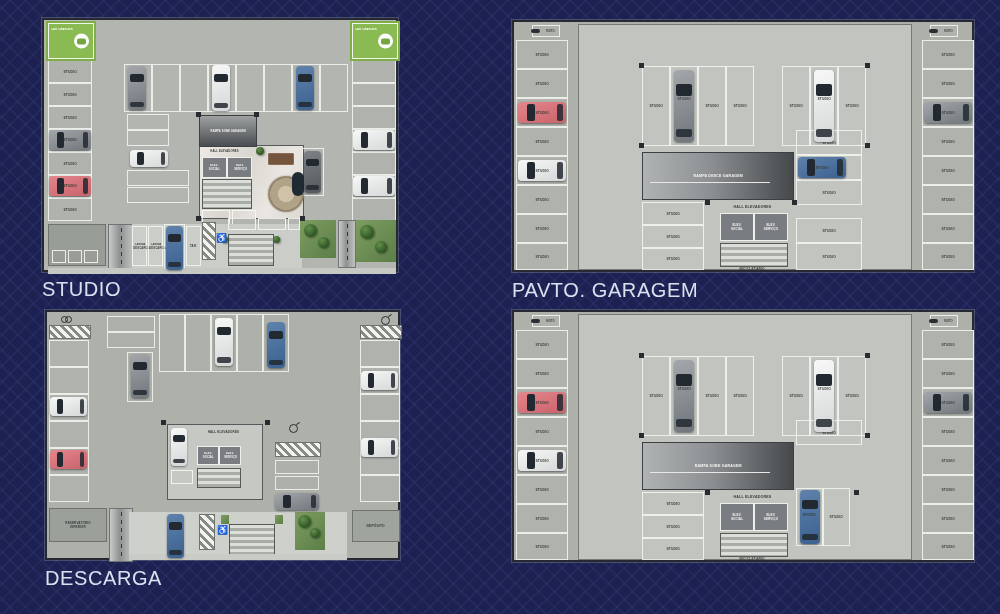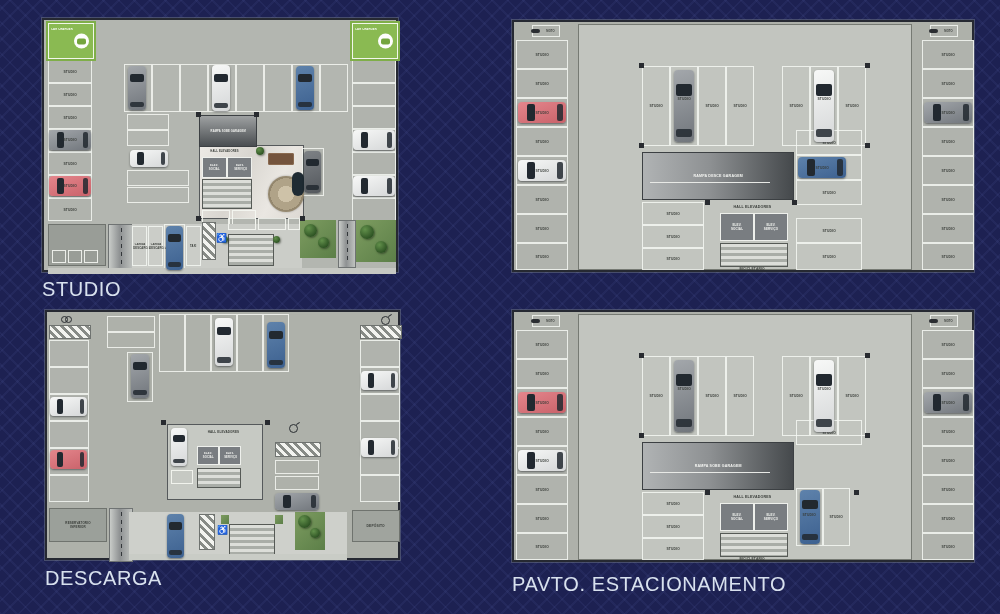--- a/index.html
+++ b/index.html
@@ -341,20 +341,21 @@
     <div class="elev" style="left:240px;top:191px;width:32px;height:26px;">
         <span class="txt s5 white-t wrap" style="width:30px;">ELEV. SERVIÇO</span>
       </div>
     <div class="stairs" style="left:206px;top:221px;width:66px;height:22px;"></div>
     <div class="lbl" style="left:196px;top:243px;width:84px;height:7px;">
         <span class="txt s55">BICICLETÁRIO</span>
       </div>
     <div class="pillar" style="left:191px;top:178px;"></div>
     <div class="pillar" style="left:278px;top:178px;"></div>
   </div>
+  <div class="plan-title" style="left:512px;top:279px;">PAVTO. GARAGEM</div>
 
   <div class="card" style="left:45px;top:310px;width:355px;height:250px;">
     <div class="bike-icon" style="left:14px;top:4px;width:11px;height:7px;"></div>
     <div class="hatch" style="left:2px;top:13px;width:40px;height:12px;"></div>
     <div class="hook-icon" style="left:334px;top:4px;"></div>
     <div class="hatch" style="left:313px;top:13px;width:40px;height:12px;"></div>
 
     <div class="spot" style="left:2px;top:28px;width:40px;height:27px;"></div>
     <div class="spot" style="left:2px;top:55px;width:40px;height:27px;"></div>
     <div class="spot" style="left:2px;top:82px;width:40px;height:27px;"></div>
@@ -566,15 +567,14 @@
     <div class="elev" style="left:240px;top:191px;width:32px;height:26px;">
         <span class="txt s5 white-t wrap" style="width:30px;">ELEV. SERVIÇO</span>
       </div>
     <div class="stairs" style="left:206px;top:221px;width:66px;height:22px;"></div>
     <div class="lbl" style="left:196px;top:243px;width:84px;height:7px;">
         <span class="txt s55">BICICLETÁRIO</span>
       </div>
     <div class="pillar" style="left:191px;top:178px;"></div>
     <div class="pillar" style="left:340px;top:178px;"></div>
   </div>
-  <div class="plan-title" style="left:512px;top:573px;">PAVTO. ESTACIONAMENTO</div>
 
 </div>
 
 </body></html>

